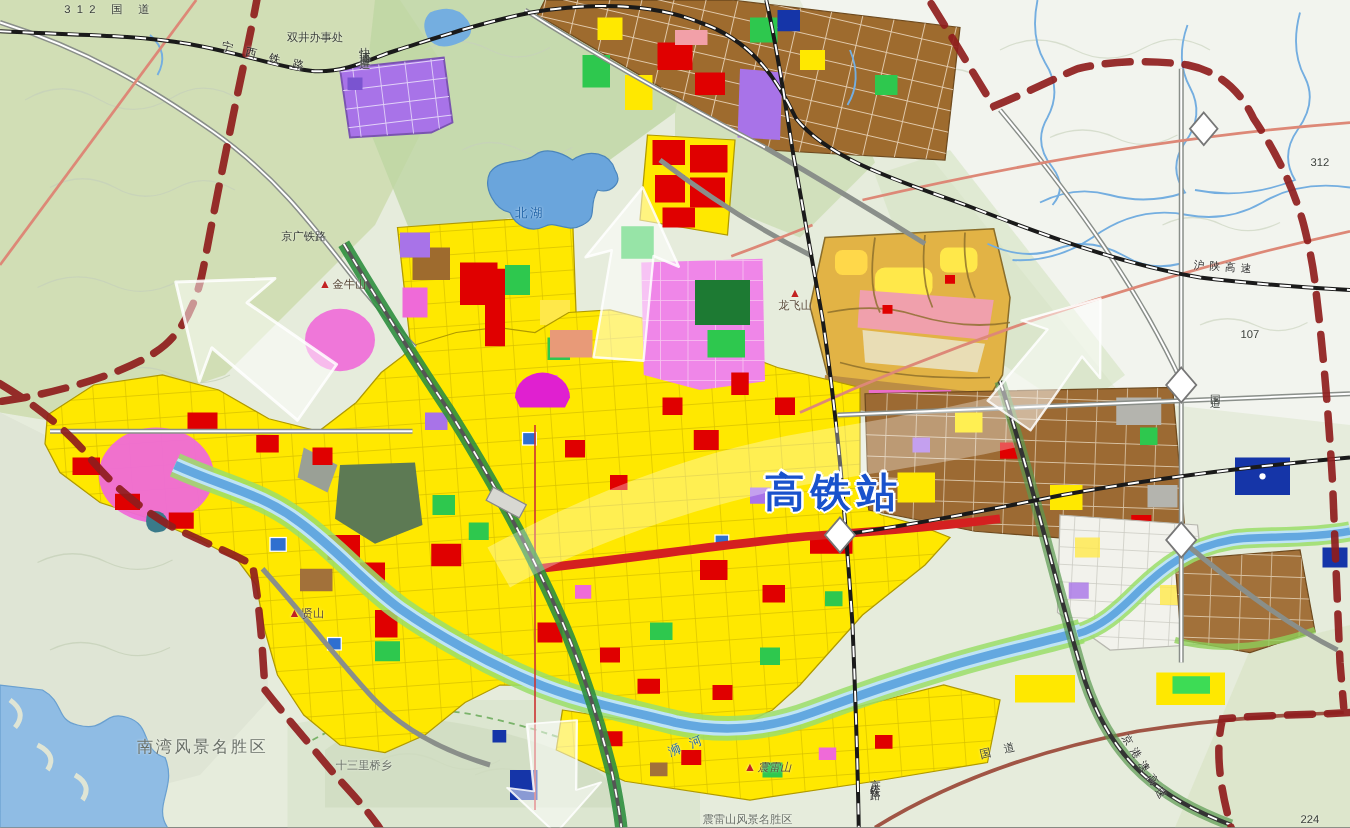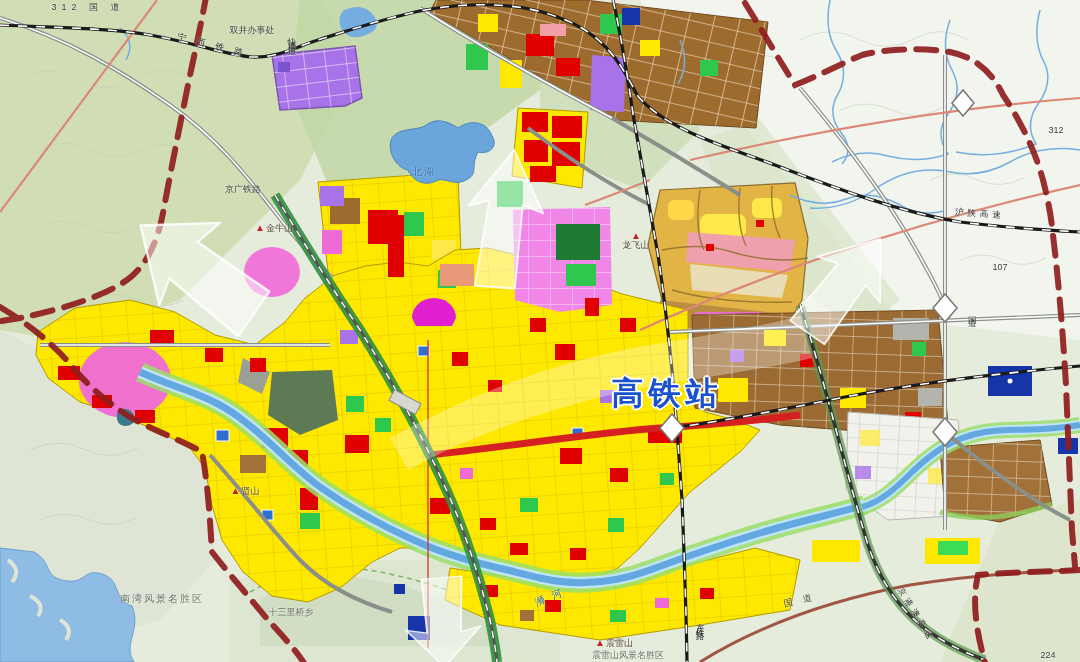--- a/index.html
+++ b/index.html
@@ -379,25 +379,25 @@
 <div class="lbl vert" style="left:291px;top:36px;transform:translate(-50%,-50%);"><span>快速通道</span></div>
 <div class="lbl" style="left:243px;top:190px;"><span>京广铁路</span></div>
 <div class="lbl mtn" style="left:274px;top:228px;"><span class="tri">▲</span><span>金牛山</span></div>
 <div class="lbl blue" style="left:424px;top:171px;font-size:10px;letter-spacing:2px;"><span>北湖</span></div>
 <div class="lbl mtn mtncol" style="left:636px;top:240px;">
       <span class="tri">▲</span>
       <span>龙飞山</span>
     </div>
 <div class="lbl" id="station-label" style="left:655px;top:394px;"><span>高铁站</span></div>
 <div class="lbl mtn" style="left:245px;top:474px;margin-top:17px;"><span class="tri">▲</span><span>贤山</span></div>
-<div class="lbl grey" style="left:162px;top:598px;font-size:10px;letter-spacing:2px;text-align:right;"><span>南湾风景名胜区</span></div>
+<div class="lbl grey" style="left:162px;top:598px;font-size:13px;letter-spacing:2px;text-align:right;"><span>南湾风景名胜区</span></div>
 <div class="lbl grey" style="left:291px;top:613px;"><span>十三里桥乡</span></div>
 <div class="lbl blue" style="left:552px;top:596px;font-size:10px;transform:translate(-50%,-50%) rotate(-22deg);letter-spacing:8px;"><span>浉河</span></div>
-<div class="lbl mtn" style="left:614px;top:643px;"><span class="tri">▲</span><span>震雷山</span></div>
-<div class="lbl grey" style="left:628px;top:656px;"><span>震雷山风景名胜区</span></div>
+<div class="lbl mtn" style="left:614px;top:614px;font-style:italic;"><span class="tri">▲</span><span>震雷山</span></div>
+<div class="lbl grey" style="left:598px;top:656px;"><span>震雷山风景名胜区</span></div>
 <div class="lbl vert rail" style="left:700px;top:622px;font-size:8.5px;"><span>京广铁路</span></div>
 <div class="lbl rail" style="left:916px;top:615px;font-size:8.5px;transform:translate(-50%,-50%) rotate(58deg);"><span>京港澳高速</span></div>
 <div class="lbl rail" style="left:980px;top:214px;font-size:8.5px;transform:translate(-50%,-50%) rotate(4deg);"><span>沪陕高速</span></div>
 <div class="lbl" style="left:1000px;top:268px;"><span>107</span></div>
 <div class="lbl vert" style="left:972px;top:312px;font-size:8.5px;"><span>国道</span></div>
 <div class="lbl" style="left:1056px;top:131px;"><span>312</span></div>
 <div class="lbl" style="left:800px;top:601px;transform:translate(-50%,-50%) rotate(-13deg);letter-spacing:4px;"><span>国 道</span></div>
 <div class="lbl" style="left:1048px;top:656px;"><span>224</span></div>
 </div>
 

